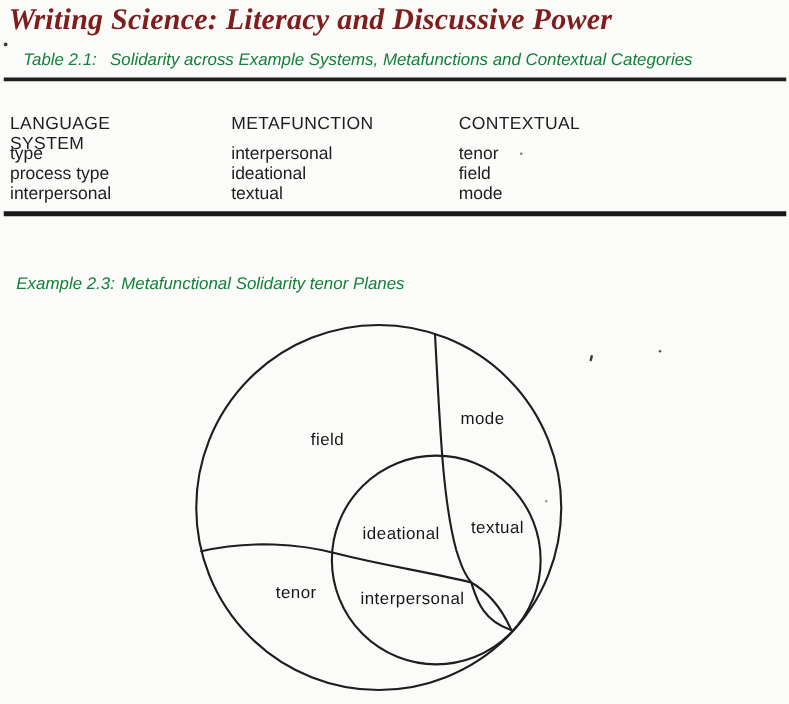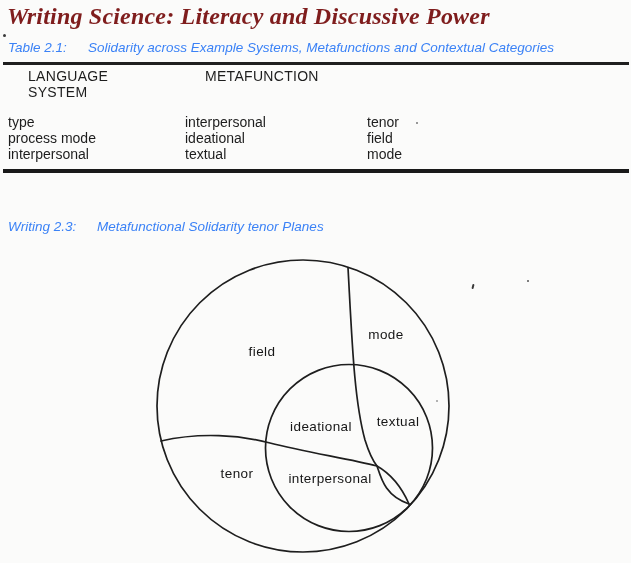--- a/index.html
+++ b/index.html
@@ -16,35 +16,35 @@
   
   .running-head {
     left:7px; top:3px;
     font-family:"Liberation Serif", serif;
     font-style:italic; font-weight:bold;
     font-size:24px; letter-spacing:0.2px;
     color:#7f1d1d; white-space:nowrap;
   }
 
   
-  .caption { font-size:13.5px; font-style:italic; color:#3b82f6; white-space:nowrap; }
+  .caption { font-size:13.5px; font-style:italic; color:#15803d; white-space:nowrap;text-align:center; }
   .caption .cap-label { display:inline-block; }
   .table-caption { left:8px; top:40px; }
   .table-caption .cap-label { width:80px; }
   .figure-caption { left:8px; top:219px; }
   .figure-caption .cap-label { width:89px; }
 
   
   .rule { left:3px; width:626px; background:#1f1f1f; }
   .rule-top { top:62px; height:3px; }
   .rule-bottom { top:169px; height:3.5px; background:#191919; }
 
   
   .tcol { line-height:16px; font-size:14px; white-space:nowrap; color:#1d1d1d; }
-  .thead { top:68px; letter-spacing:0.3px;margin-left:20px; }
+  .thead { top:90px; letter-spacing:0.3px; }
   .tbody { top:114px; }
   .colx1 { left:8px; }
   .colx2 { left:185px; }
   .colx3 { left:367px; }
 
   
   svg.diagram { left:0; top:0; }
   .venn-label {
     font-family:"Liberation Sans", sans-serif;
     font-size:13.5px; fill:#161616; letter-spacing:0.4px;
@@ -68,44 +68,45 @@
 <div class="abs rule rule-top"></div>
 
 <div class="abs tcol thead colx1">
   <div>LANGUAGE</div>
   <div>SYSTEM</div>
 </div>
 <div class="abs tcol thead colx2">
   <div>METAFUNCTION</div>
 </div>
 <div class="abs tcol thead colx3">
+  <div>CONTEXTUAL</div>
 </div>
 
 <div class="abs tcol tbody colx1">
   <div>type</div>
-  <div>process mode</div>
+  <div>process type</div>
   <div>interpersonal</div>
 </div>
 <div class="abs tcol tbody colx2">
   <div>interpersonal</div>
   <div>ideational</div>
   <div>textual</div>
 </div>
 <div class="abs tcol tbody colx3">
   <div>tenor</div>
   <div>field</div>
   <div>mode</div>
 </div>
 
 <div class="abs speck" style="left:416px; top:122px; width:2px; height:2px; background:#777;"></div>
 
 <div class="abs rule rule-bottom"></div>
 
 <div class="abs caption figure-caption">
-  <span class="cap-label">Writing 2.3:</span><span class="cap-text">Metafunctional Solidarity tenor Planes</span>
+  <span class="cap-label">Example 2.3:</span><span class="cap-text">Metafunctional Solidarity tenor Planes</span>
 </div>
 
 <svg class="abs diagram" width="631" height="563" viewBox="0 0 631 563">
 
   <circle class="stroke" cx="303" cy="406" r="146"></circle>
 
   <circle class="stroke" cx="349" cy="448" r="83.5"></circle>
 
   <path class="stroke" d="M 348,267.5 C 352,340 354,400 365,440 C 370,456 373,461 377,466 C 381,478 385,496 409,504"></path>
 

